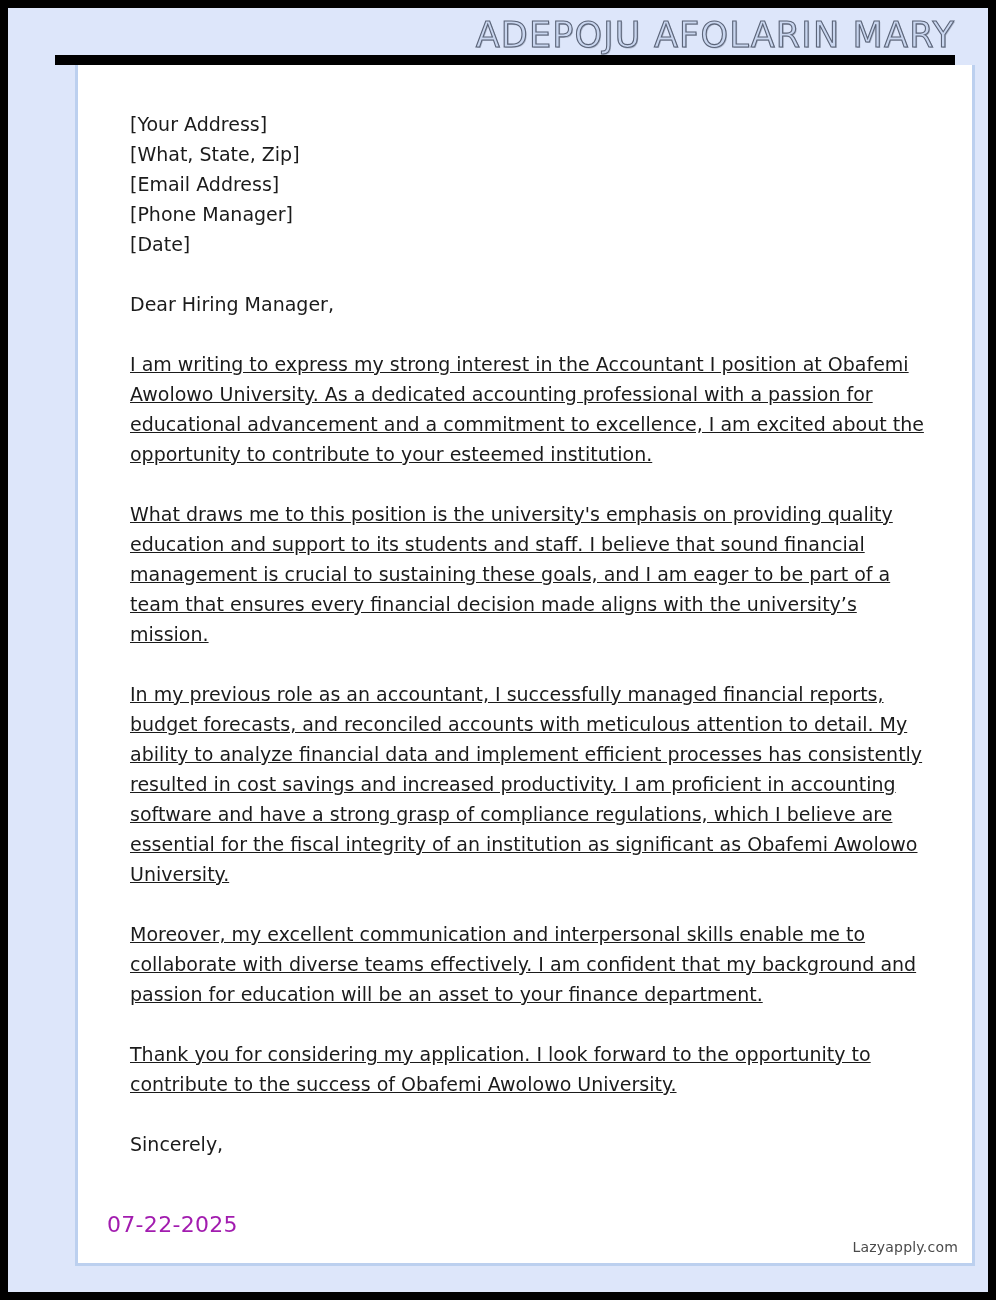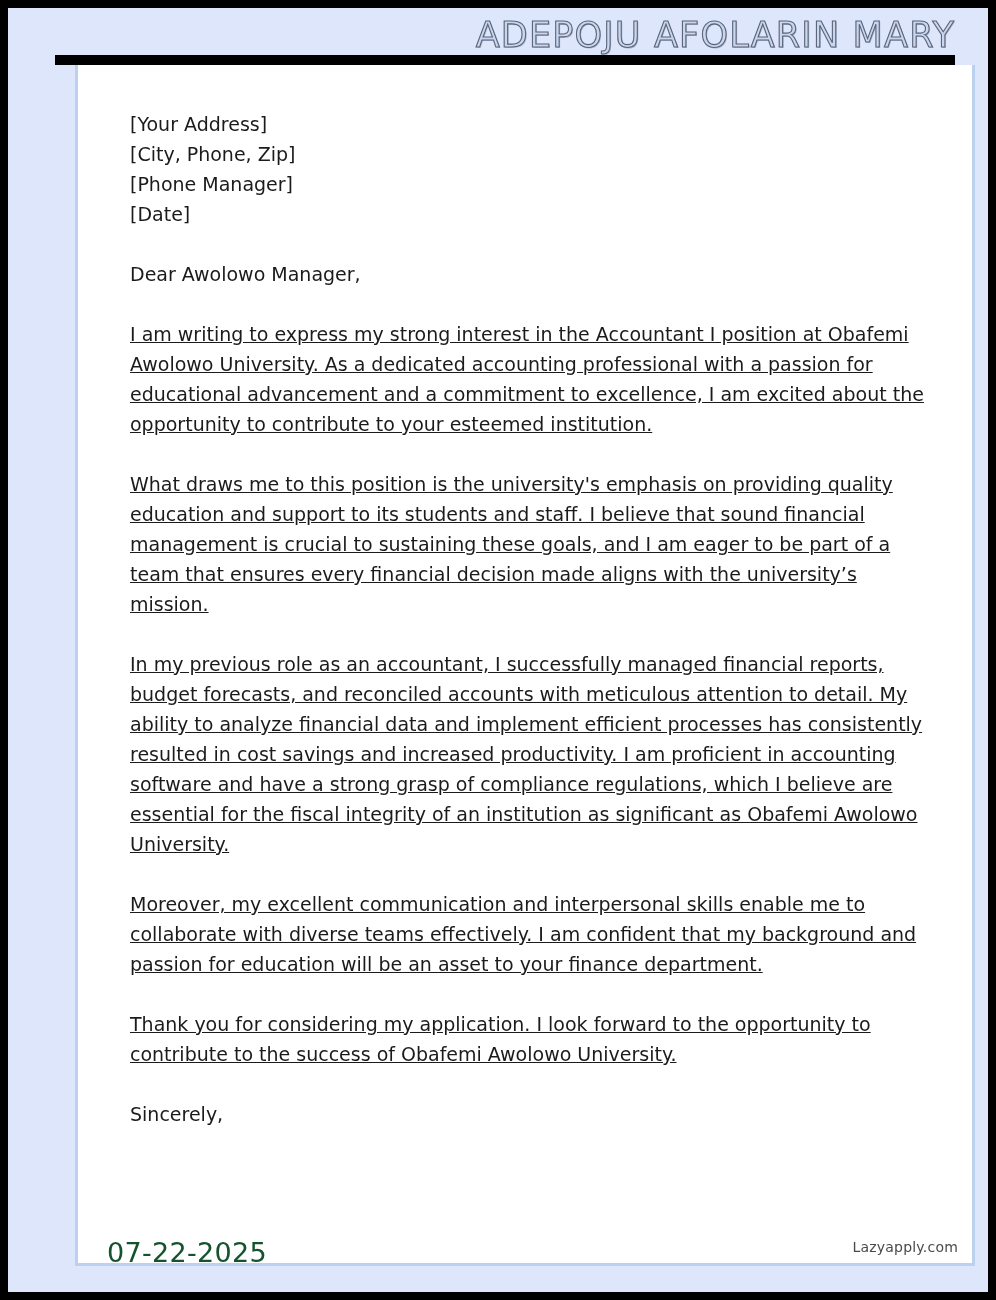--- a/index.html
+++ b/index.html
@@ -109,52 +109,53 @@
     right: 14px;
     bottom: 8px;
     font-size: 14px;
     color: #4a4a4a;
     letter-spacing: 0.2px;
   }
 
   .footer-date {
     position: absolute;
     left: 99px;
-    top: 1232px;
-    font-size: 27px;
+    top: 1204px;
+    font-size: 22px;
     line-height: 26px;
-    color: #14532d;
+    color: #a21caf;
     font-weight: 400;
     letter-spacing: 0.3px;
   }
 </style>
 </head>
 <body>
 
 <div class="page-frame">
 
   <div class="header-band">
     <div class="header-title">ADEPOJU AFOLARIN MARY</div>
   </div>
 
   <div class="black-bar"></div>
 
   <div class="letter-panel">
     <div class="letter-body">
 
       <div class="block">
         <span class="line">[Your Address]</span>
-        <span class="line">[City, Phone, Zip]</span>
+        <span class="line">[What, State, Zip]</span>
+        <span class="line">[Email Address]</span>
         <span class="line">[Phone Manager]</span>
         <span class="line">[Date]</span>
       </div>
 
 
       <div class="block gap">
-        <span class="line">Dear Awolowo Manager,</span>
+        <span class="line">Dear Hiring Manager,</span>
       </div>
 
       <div class="block gap">
         <p class="para">I am writing to express my strong interest in the Accountant I position at Obafemi Awolowo University. As a dedicated accounting professional with a passion for educational advancement and a commitment to excellence, I am excited about the opportunity to contribute to your esteemed institution.</p>
       </div>
 
       <div class="block gap">
         <p class="para">What draws me to this position is the university's emphasis on providing quality education and support to its students and staff. I believe that sound financial management is crucial to sustaining these goals, and I am eager to be part of a team that ensures every financial decision made aligns with the university’s mission.</p>
       </div>
 

